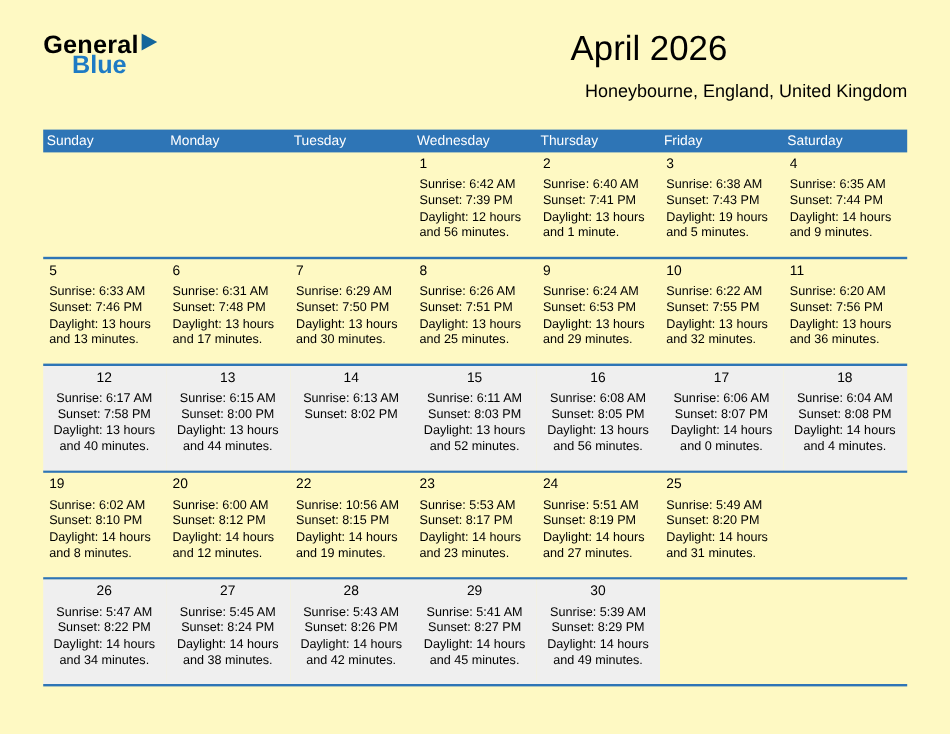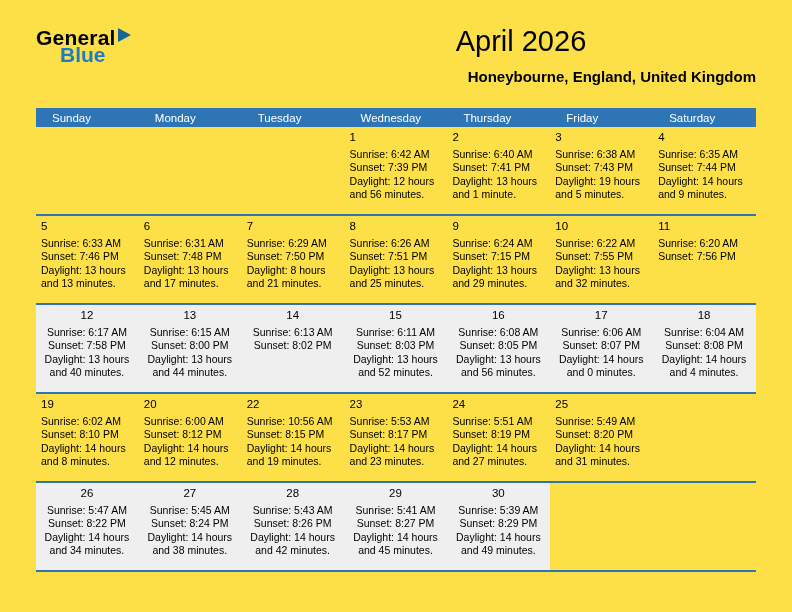--- a/index.html
+++ b/index.html
@@ -1,43 +1,43 @@
 <!DOCTYPE html>
 <html style="--header-blue: #2E75B6; --row-shade: #EFEFEF; --logo-blue: #1E7BC4; --triangle-blue: #14669B;"><head>
 <meta charset="utf-8">
 <style>
   html,body { margin:0; padding:0; background:#fff; }
   .page {
-    width:792px; height:612px; background:#fde047; position:relative;
+    width:792px; height:612px; background:#fef9c3; position:relative;
     font-family:"Liberation Sans", sans-serif; color:#000; overflow:hidden;
     margin:0 auto;
   }
   .content { padding:26px 36px 0 36px; }
 
   
   .top { display:flex; justify-content:space-between; align-items:flex-start; margin-bottom:10px; min-height:72px; }
   .logo { position:relative; width:140px; height:50px; }
   .logo-line1 { font-size:21px; font-weight:700; letter-spacing:0.2px; color:#000; display:flex; align-items:flex-start; }
   .logo-triangle {
     width:0; height:0; display:inline-block; margin-left:2px; margin-top:2px;
     border-top:7px solid transparent; border-bottom:7px solid transparent;
     border-left:13px solid var(--triangle-blue, #14669B);
   }
   .logo-line2 { font-size:21px; font-weight:700; color:var(--logo-blue, #1E7BC4); margin-left:24px; margin-top:-7px; }
   .title-block { text-align:left; }
   .cal-title { font-size:29px; font-weight:400; line-height:1.1; }
-  .cal-subtitle { font-size:15px; font-weight:700; margin-top:10px;padding-left:12px; }
+  .cal-subtitle { font-size:15px; font-weight:400; margin-top:10px;padding-left:12px; }
 
   
   .calendar { border-bottom:2px solid var(--header-blue, #2E75B6); }
   .cal-header {
     display:grid; grid-template-columns:repeat(7, 1fr);
     background:var(--header-blue, #2E75B6); height:19px; align-items:center;
   }
-  .hcell { color:#ffffff; font-size:11.5px; padding-left:16px; white-space:nowrap; overflow:hidden; }
+  .hcell { color:#ffffff; font-size:11.5px; padding-left:3px; white-space:nowrap; overflow:hidden; }
   .week {
     display:grid; grid-template-columns:repeat(7, 1fr);
     border-top:2px solid var(--header-blue, #2E75B6); min-height:87px;
   }
   .week:first-of-type { border-top:none; }
   .day { padding:3px 6px 2px 5px; font-size:10.5px; line-height:1.28; }
   .day.shaded { background:var(--row-shade, #EFEFEF);text-align:center; }
   .num { font-size:11.5px; margin-bottom:3px; }
   .line {}
 </style>
@@ -110,44 +110,45 @@
             <div class="day">
               <div class="num">6</div>
               <div class="line">Sunrise: 6:31 AM</div>
               <div class="line">Sunset: 7:48 PM</div>
               <div class="line">Daylight: 13 hours and 17 minutes.</div>
             </div>
             <div class="day">
               <div class="num">7</div>
               <div class="line">Sunrise: 6:29 AM</div>
               <div class="line">Sunset: 7:50 PM</div>
-              <div class="line">Daylight: 8 hours and 21 minutes.</div>
+              <div class="line">Daylight: 13 hours and 30 minutes.</div>
             </div>
             <div class="day">
               <div class="num">8</div>
               <div class="line">Sunrise: 6:26 AM</div>
               <div class="line">Sunset: 7:51 PM</div>
               <div class="line">Daylight: 13 hours and 25 minutes.</div>
             </div>
             <div class="day">
               <div class="num">9</div>
               <div class="line">Sunrise: 6:24 AM</div>
-              <div class="line">Sunset: 7:15 PM</div>
+              <div class="line">Sunset: 6:53 PM</div>
               <div class="line">Daylight: 13 hours and 29 minutes.</div>
             </div>
             <div class="day">
               <div class="num">10</div>
               <div class="line">Sunrise: 6:22 AM</div>
               <div class="line">Sunset: 7:55 PM</div>
               <div class="line">Daylight: 13 hours and 32 minutes.</div>
             </div>
             <div class="day">
               <div class="num">11</div>
               <div class="line">Sunrise: 6:20 AM</div>
               <div class="line">Sunset: 7:56 PM</div>
+              <div class="line">Daylight: 13 hours and 36 minutes.</div>
             </div>
           </div>
           <div class="week">
             <div class="day shaded">
               <div class="num">12</div>
               <div class="line">Sunrise: 6:17 AM</div>
               <div class="line">Sunset: 7:58 PM</div>
               <div class="line">Daylight: 13 hours and 40 minutes.</div>
             </div>
             <div class="day shaded">

